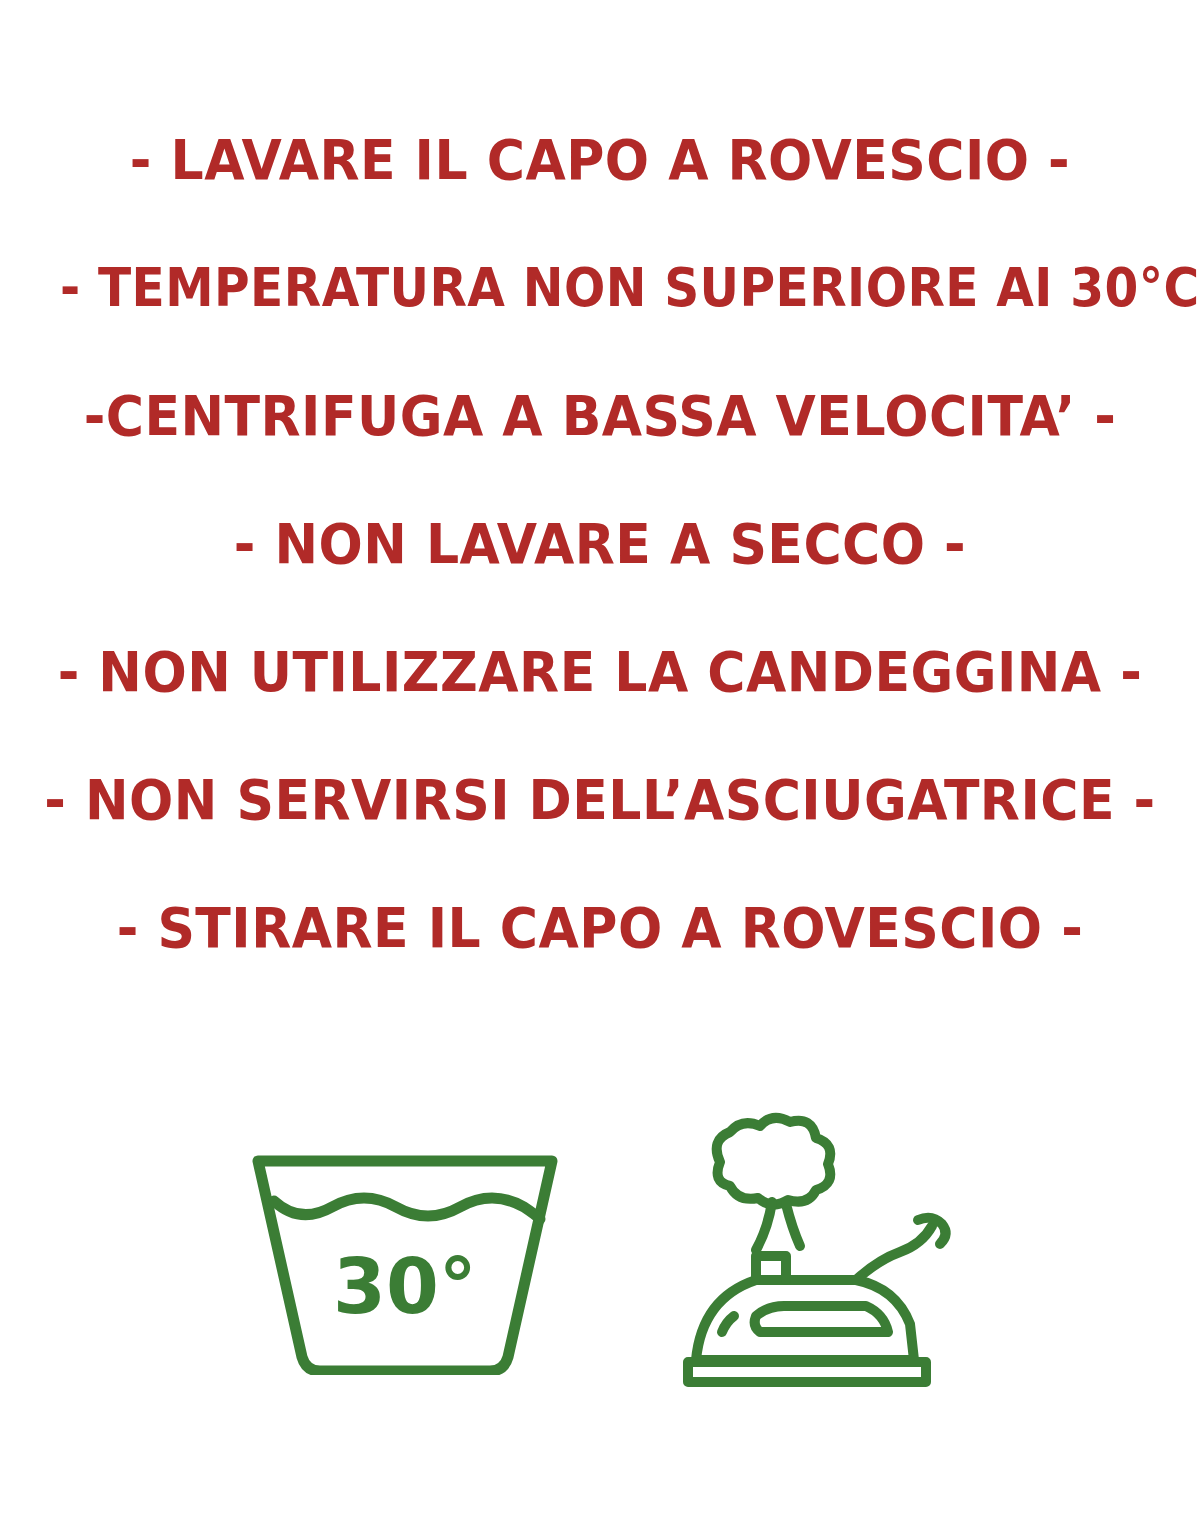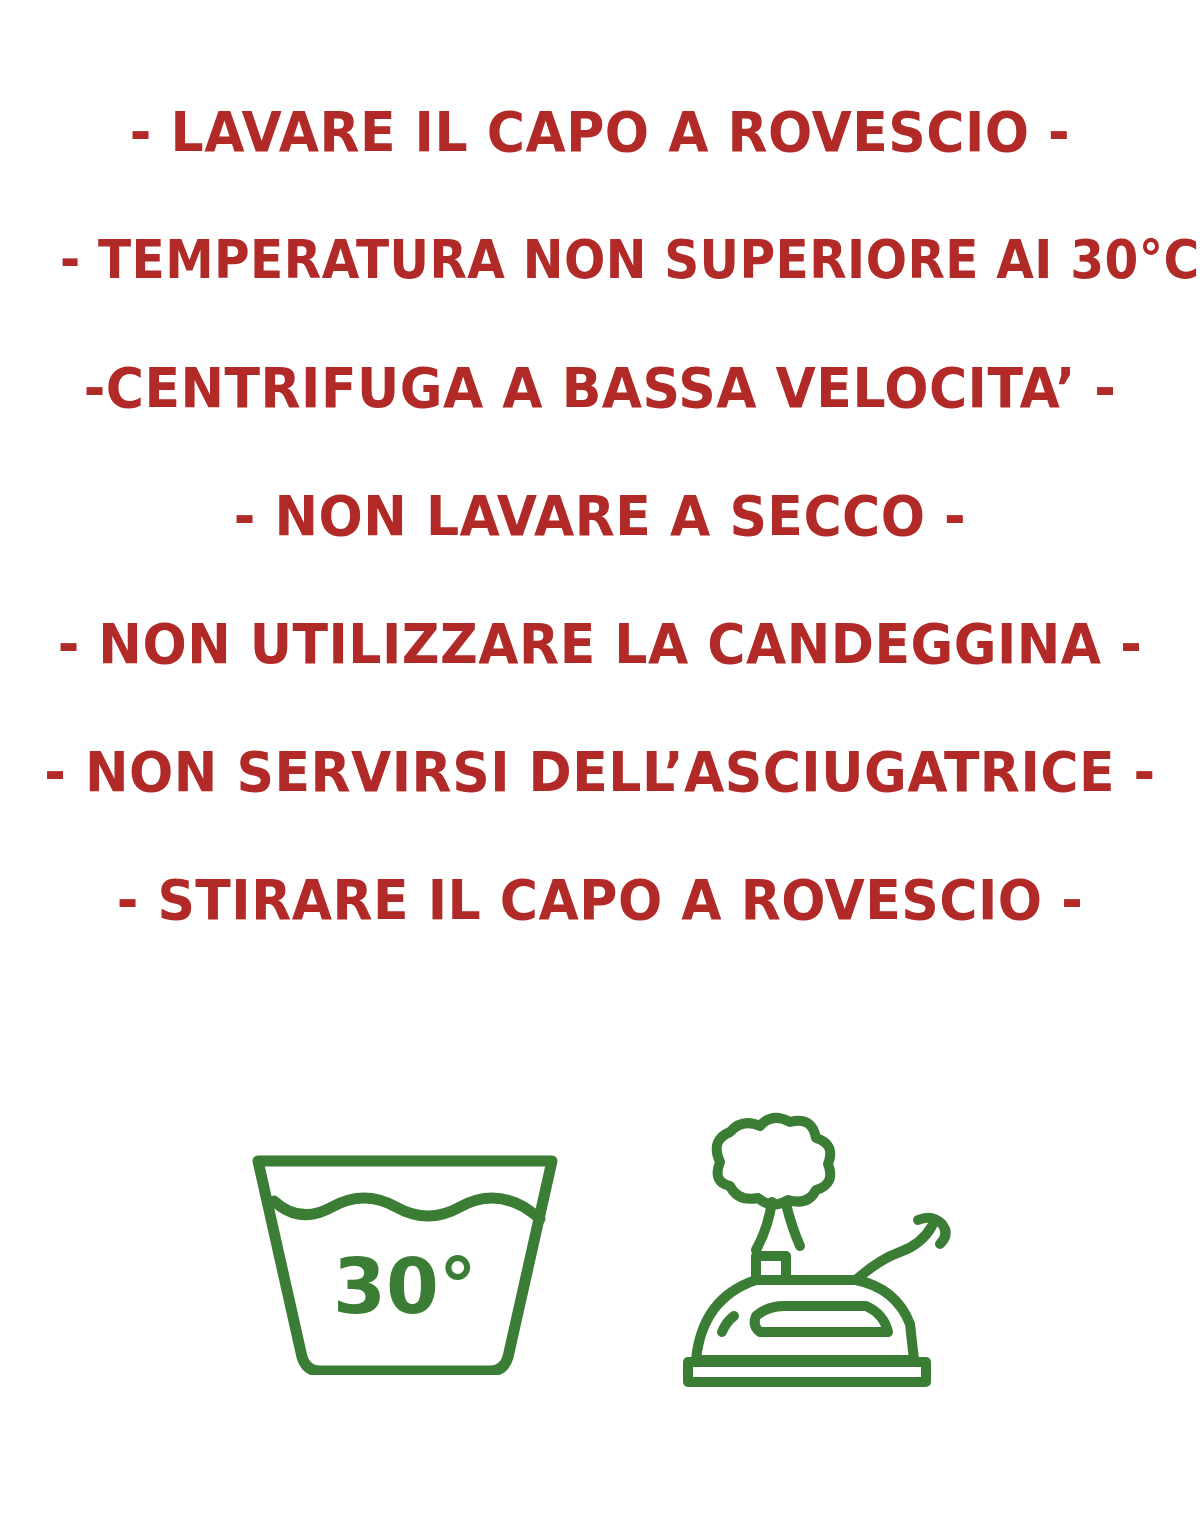--- a/index.html
+++ b/index.html
@@ -15,21 +15,21 @@
     overflow: hidden;
   }
   .sheet {
     position: relative;
     width: 1200px;
     height: 1531px;
     background: #ffffff;
     box-sizing: border-box;
   }
   .care-lines {
-    padding-top: 68px;
+    padding-top: 96px;
     display: flex;
     flex-direction: column;
     align-items: center;
     gap: 0;
   }
   .care-line {
     display: block;
     width: 100%;
     text-align: center;
     color: #b12a28;

